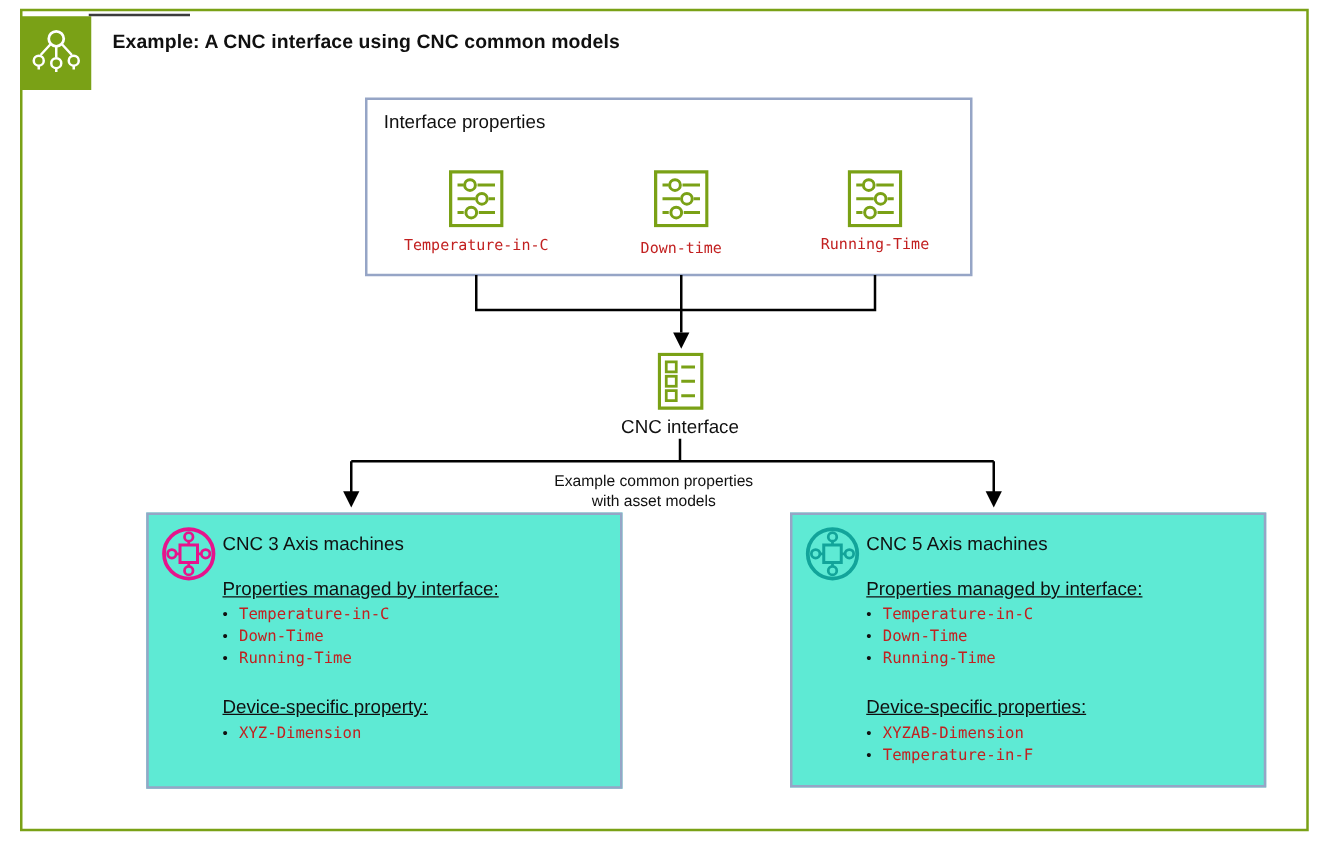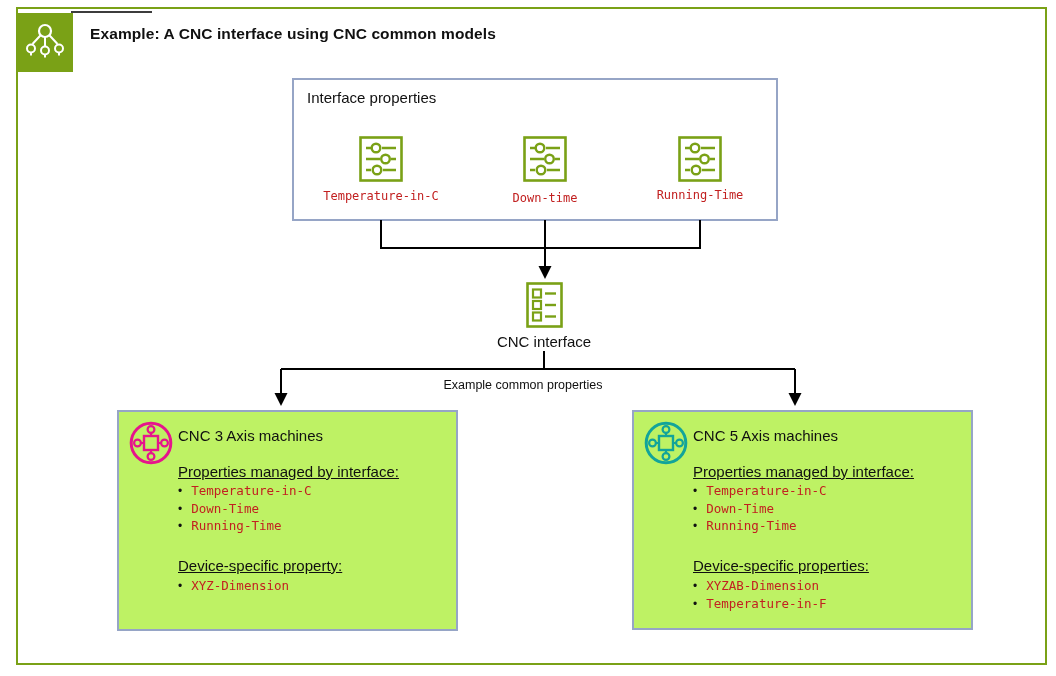--- a/index.html
+++ b/index.html
@@ -15,21 +15,21 @@
   .diagram-title{left:90px;top:25px;font-size:15.5px;font-weight:bold;letter-spacing:0.1px;}
   
   .if-box{left:292px;top:78px;width:482px;height:139px;border:2px solid var(--boxborder);text-align:right;}
   .if-label{left:13px;top:9px;font-size:15px;position:absolute;}
   .prop-node{width:0;}
   .prop-icon{transform:translateX(-50%);}
   .prop-label{transform:translateX(-50%);white-space:nowrap;font-family:"DejaVu Sans Mono","Liberation Mono",monospace;font-size:12px;color:var(--red);}
   .node-label{transform:translateX(-50%);white-space:nowrap;font-size:15px;}
   .note{left:393px;top:377px;width:260px;text-align:center;font-size:12.5px;line-height:16px;}
   
-  .am-box{width:337px;border:2px solid var(--boxborder);background:#bef264;}
+  .am-box{width:337px;border:2px solid var(--boxborder);background:#5eead4;padding-left:40px;}
   .am-icon{position:absolute;left:10px;top:9px;}
   .am-title{position:absolute;left:59px;top:15px;font-size:15px;}
   .am-h{position:absolute;left:59px;font-size:15px;text-decoration:underline;}
   .blist{position:absolute;left:59px;right:8px;}
   .brow{display:flex;align-items:flex-start;gap:9px;height:17.5px;}
   .brow2{height:18px;}
   .dot{font-size:12px;line-height:14px;color:#111;}
   .code{font-family:"DejaVu Sans Mono","Liberation Mono",monospace;font-size:12.5px;color:var(--red);line-height:14px;white-space:nowrap;}
   svg{display:block;}
   .ln{stroke:#000;stroke-width:2;fill:none;}
@@ -124,20 +124,21 @@
     <rect class="sg" x="7" y="19" width="8" height="8" stroke-width="2.2"></rect>
       <path class="sg" d="M19 23 H30" stroke-width="2.4"></path>
     <rect class="sg" x="7" y="30.5" width="8" height="8" stroke-width="2.2"></rect>
       <path class="sg" d="M19 34.5 H30" stroke-width="2.4"></path>
   </svg>
 </div>
 <div class="abs node-label" style="left:544px;top:333px;">CNC interface</div>
 
 <div class="abs note">
   <div>Example common properties</div>
+  <div>with asset models</div>
 </div>
 
 <div class="abs am-box" style="left:117px;top:410px;height:217px;">
   <div class="am-icon">
     <svg width="44" height="44" viewBox="0 0 44 44">
       <circle class="sp0" cx="22" cy="22" r="19.8" stroke-width="3"></circle>
       <rect class="sp0" x="15" y="15" width="14" height="14" stroke-width="2.4"></rect>
       <path class="sp0" d="M22 12 V15 M22 29 V32 M12 22 H15 M29 22 H32" stroke-width="2.2"></path>
       <circle class="sp0" cx="22" cy="8.5" r="3.4" stroke-width="2.2"></circle>
       <circle class="sp0" cx="22" cy="35.5" r="3.4" stroke-width="2.2"></circle>

